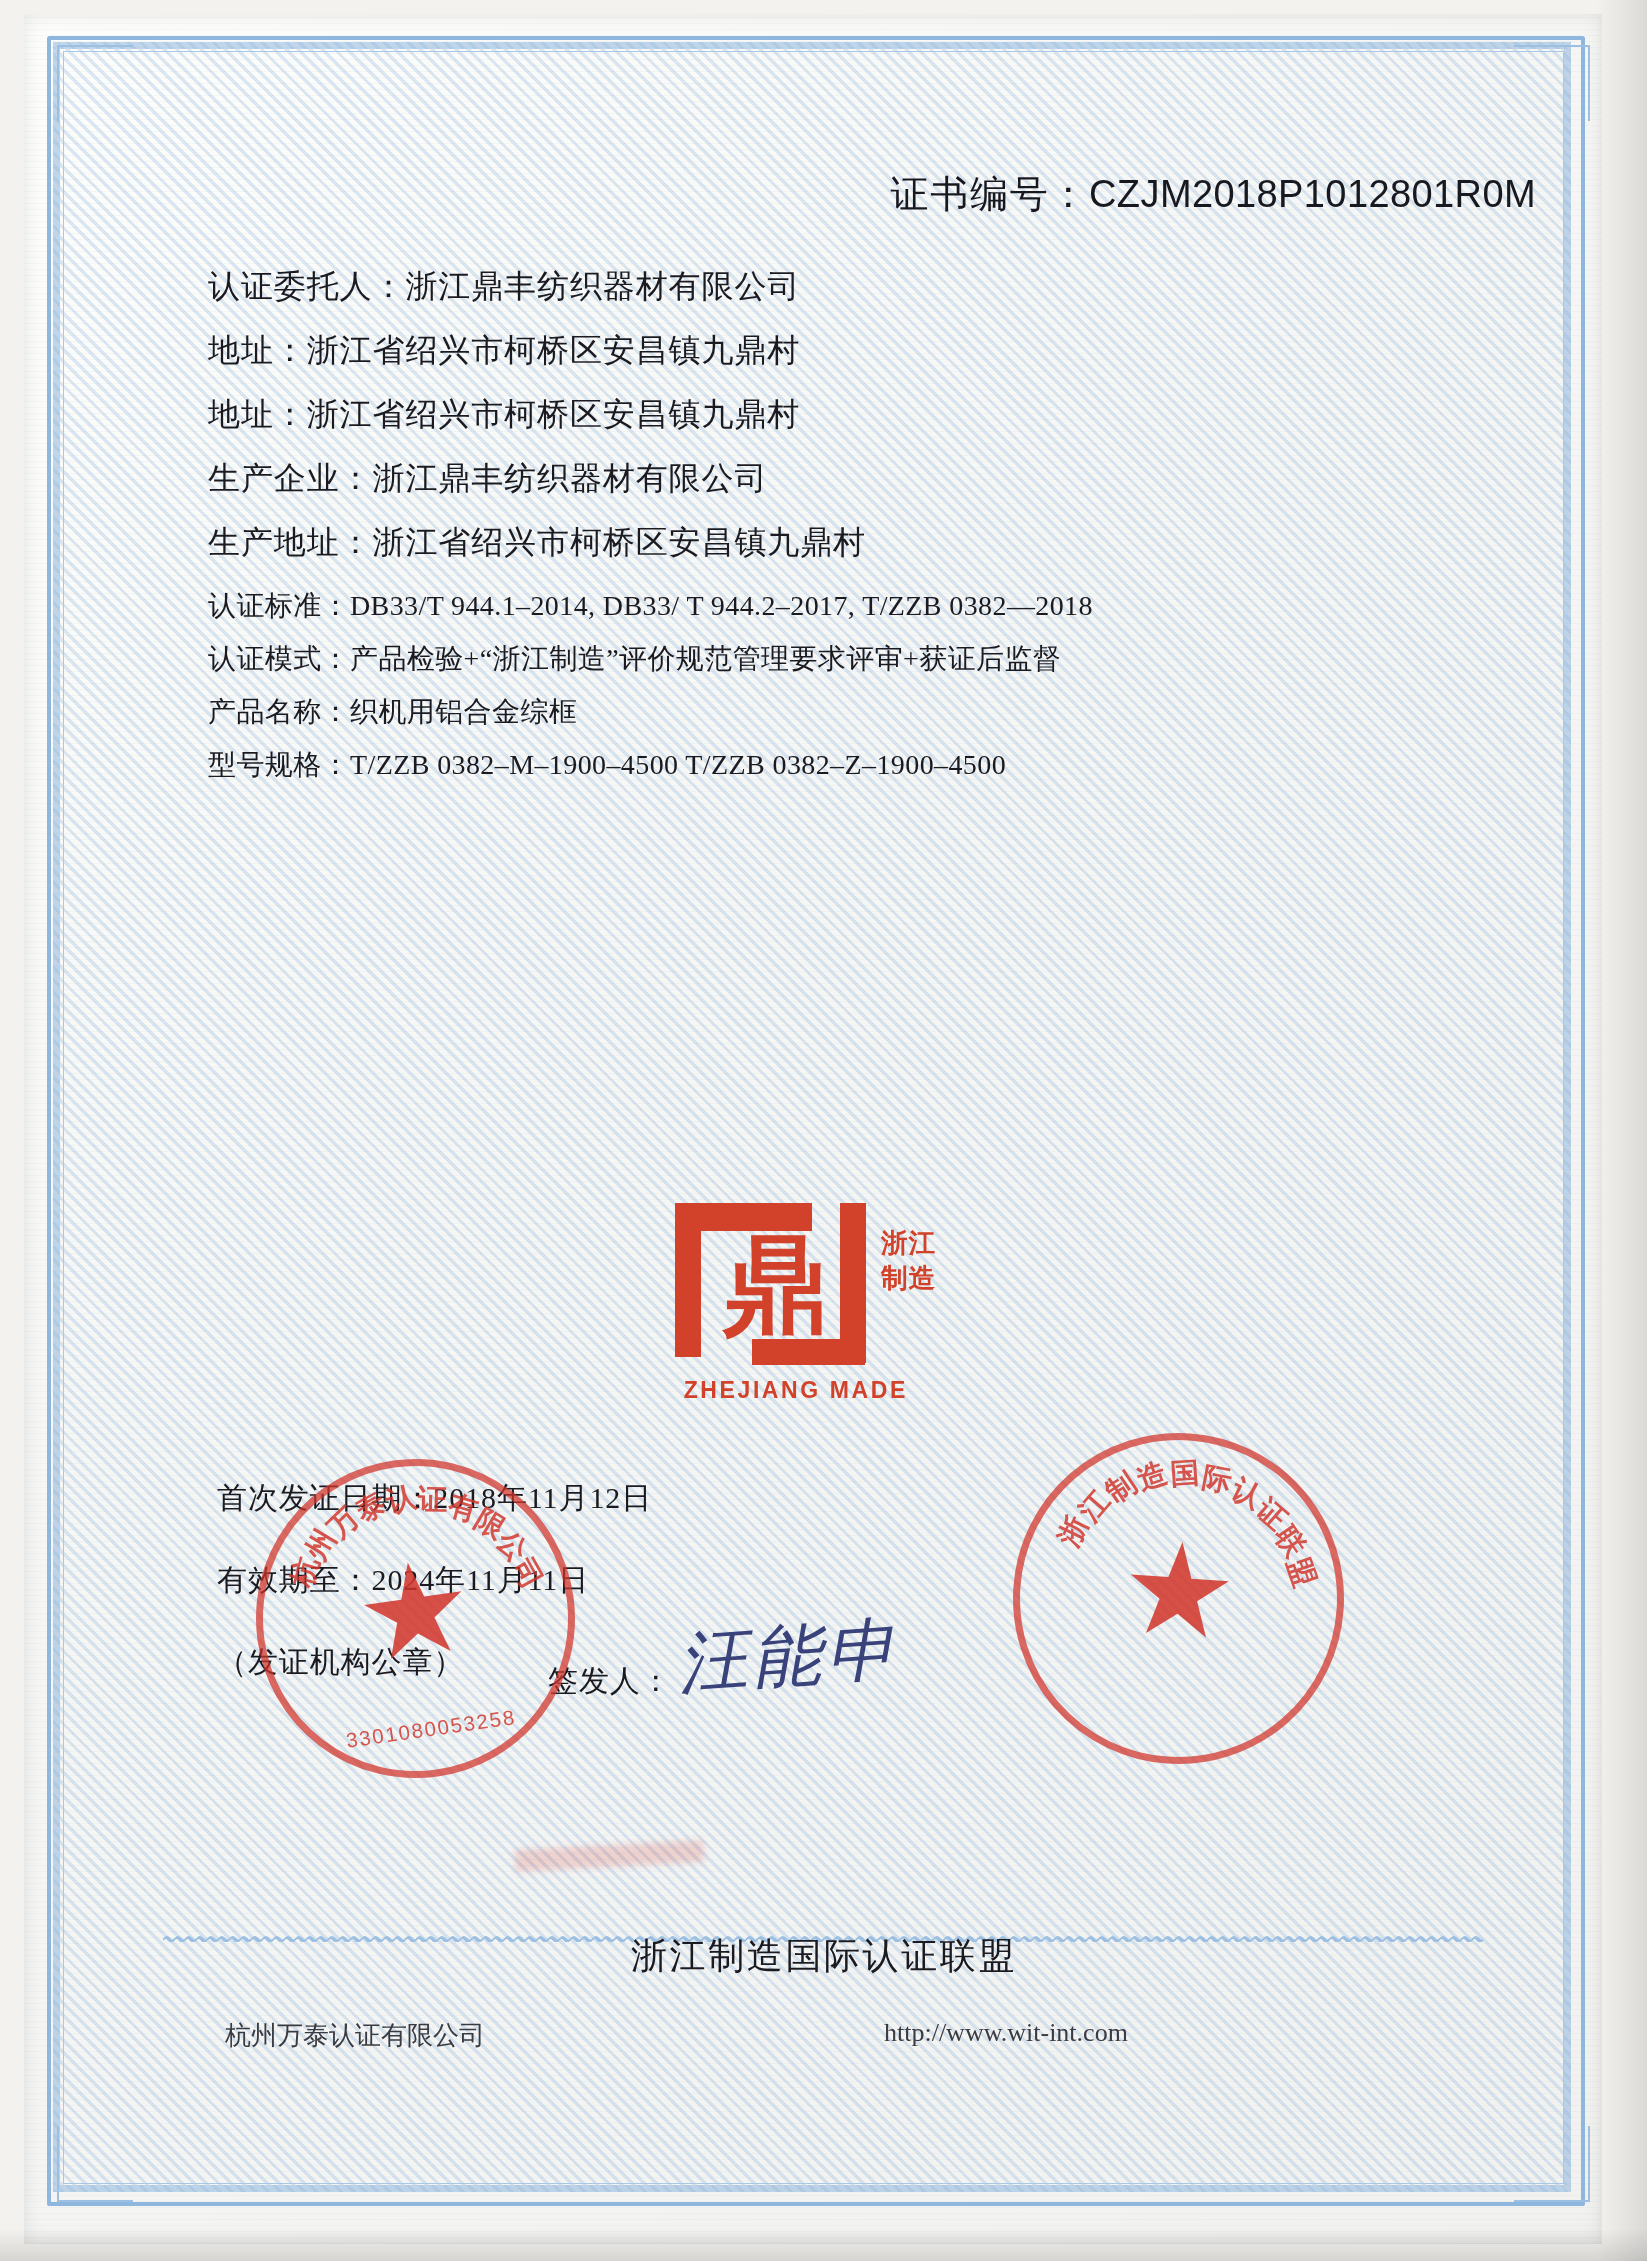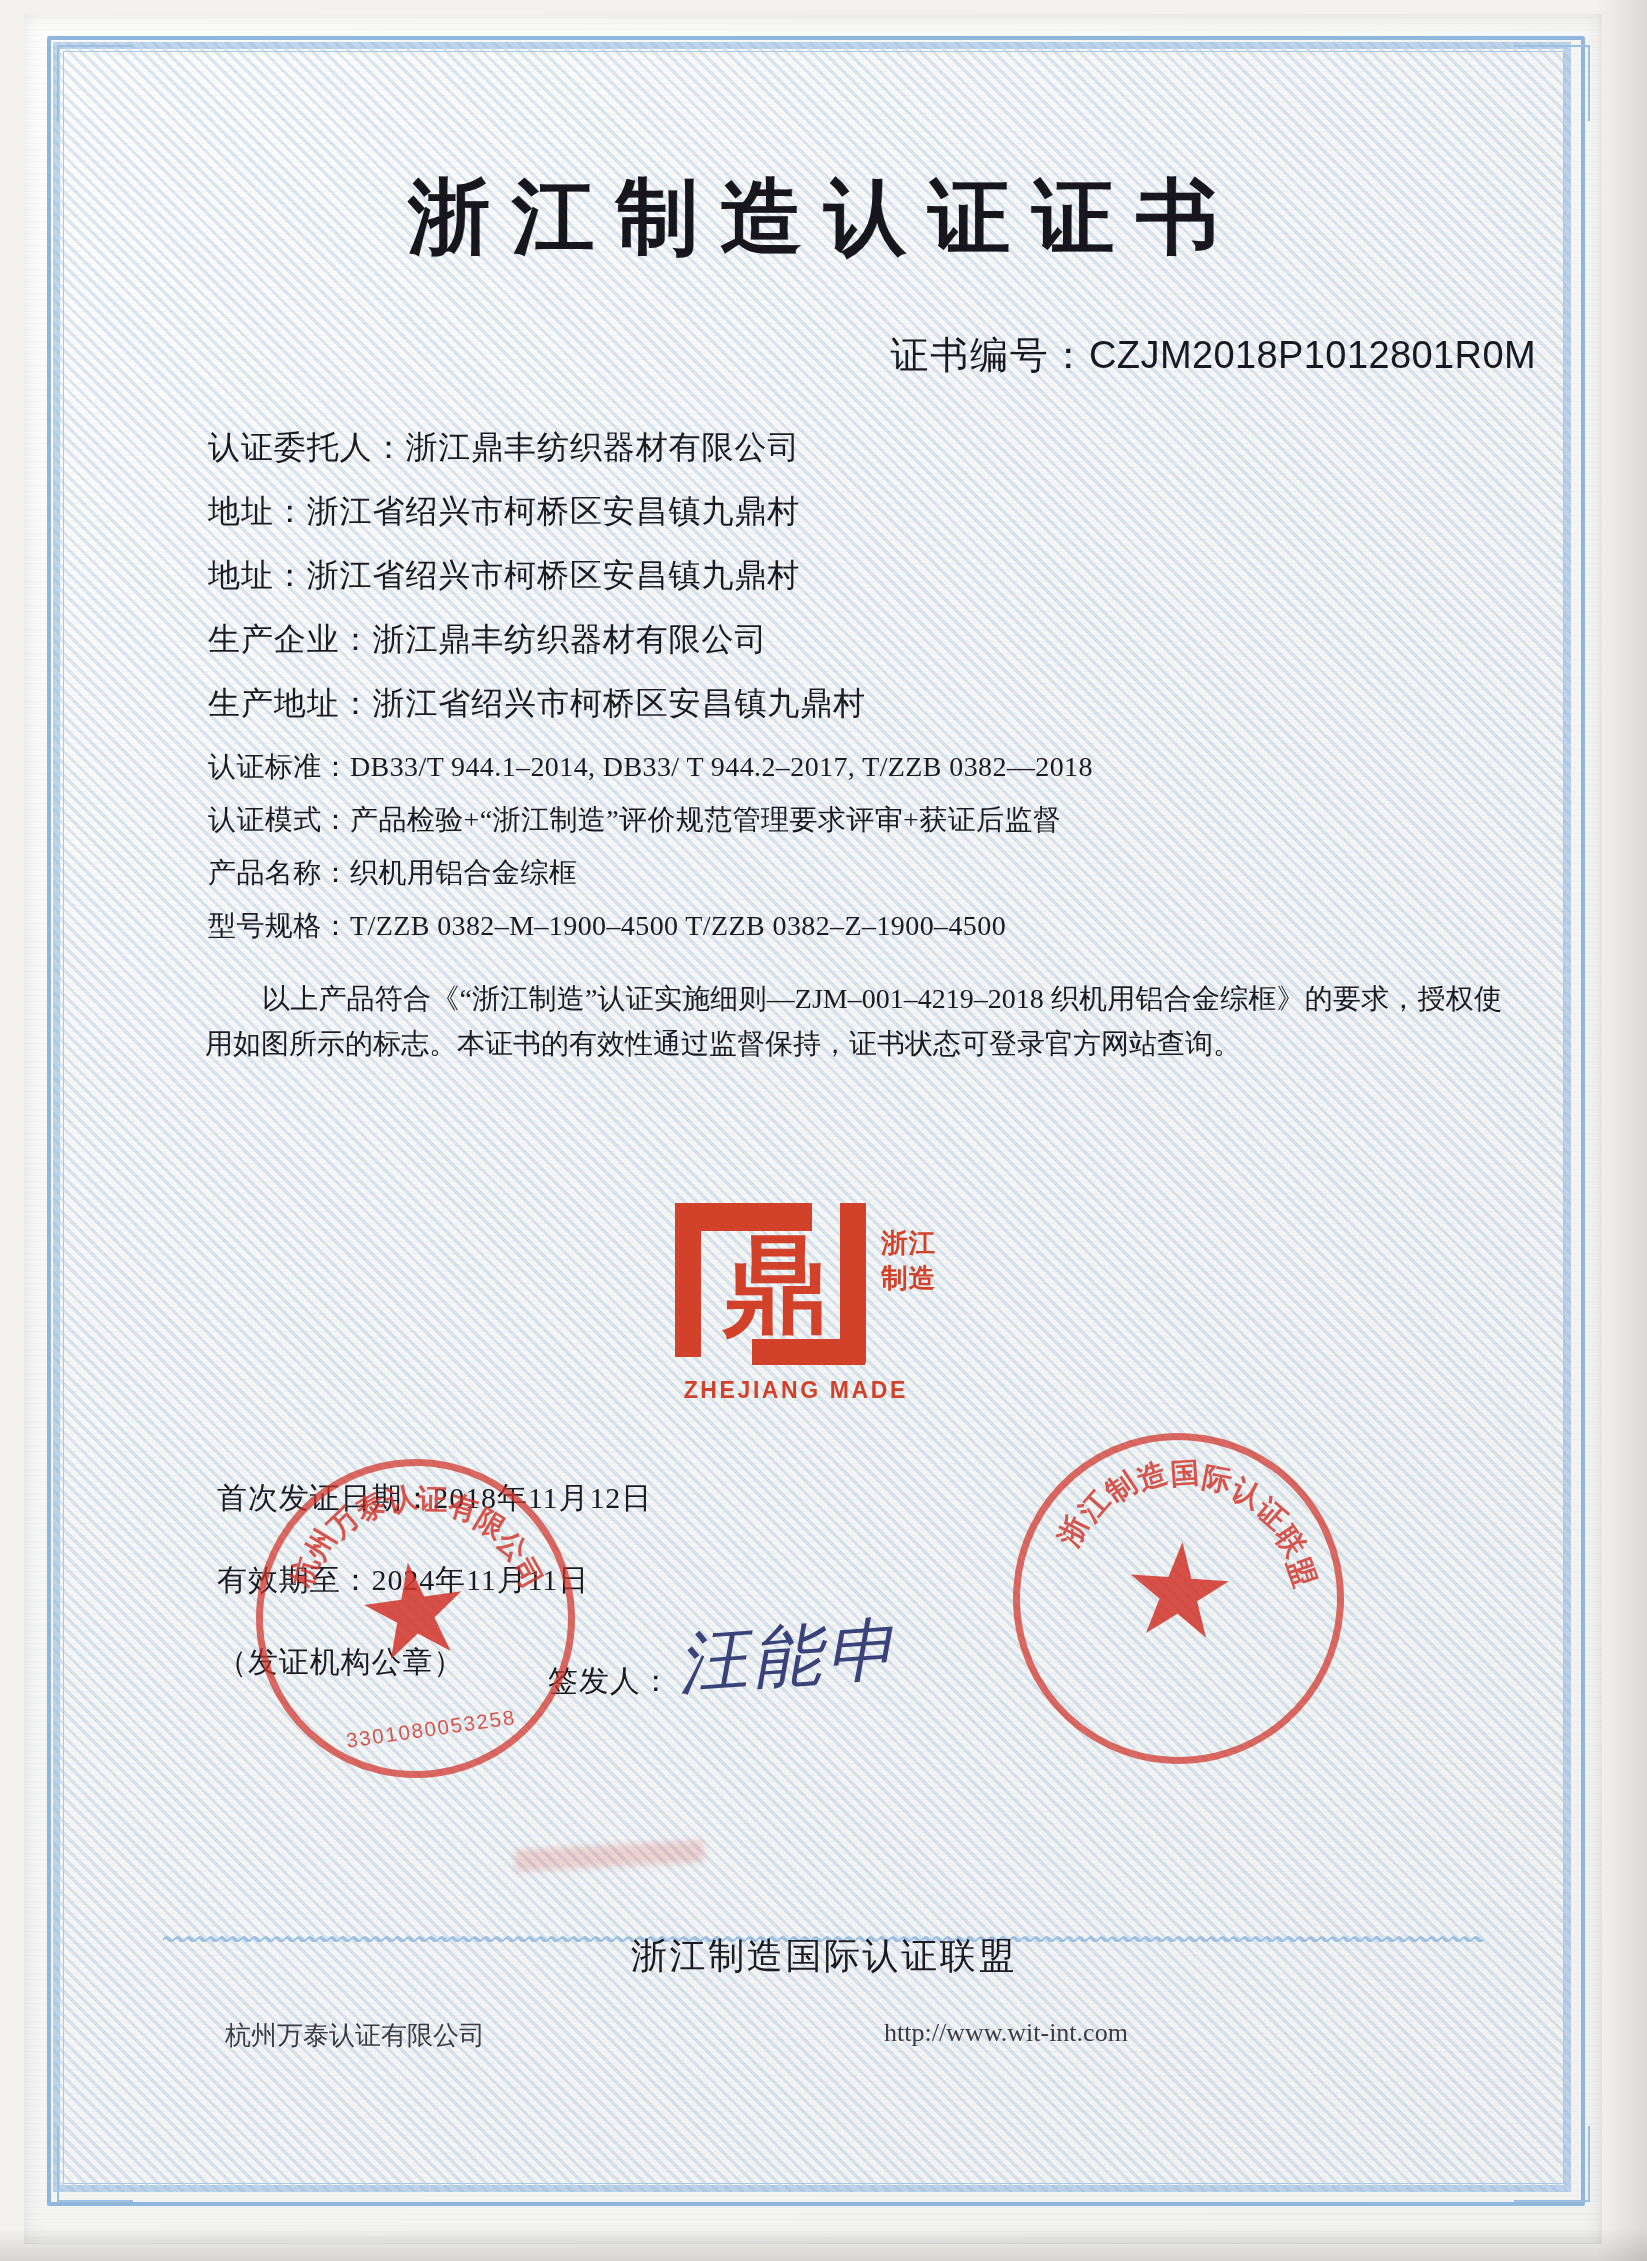--- a/index.html
+++ b/index.html
@@ -401,21 +401,20 @@
   <div class="border-band"></div>
   <div class="border-outer"></div>
   <div class="border-inner"></div>
   <div class="corner tl"></div>
   <div class="corner tr"></div>
   <div class="corner bl"></div>
   <div class="corner br"></div>
 
   <div class="content">
 
-    <div class="cert-title">浙江制造认证证书</div>
 
     <div class="cert-number">
       <span class="label">证书编号：</span><span class="value">CZJM2018P1012801R0M</span>
     </div>
 
     <div class="party-block">
       <div class="party-row">
         <span>认证委托人：</span><span>浙江鼎丰纺织器材有限公司</span>
       </div>
       <div class="party-row">
@@ -440,21 +439,20 @@
         <span>认证模式：</span><span>产品检验+“浙江制造”评价规范管理要求评审+获证后监督</span>
       </div>
       <div class="spec-row">
         <span>产品名称：</span><span>织机用铝合金综框</span>
       </div>
       <div class="spec-row">
         <span>型号规格：</span><span class="mono-ish">T/ZZB 0382–M–1900–4500  T/ZZB 0382–Z–1900–4500</span>
       </div>
     </div>
 
-    <div class="statement">以上产品符合《“浙江制造”认证实施细则—ZJM–001–4219–2018 织机用铝合金综框》的要求，授权使用如图所示的标志。本证书的有效性通过监督保持，证书状态可登录官方网站查询。</div>
 
     <div class="logo-wrap">
       <div class="logo-mark">
         <div class="logo-frame-a"></div>
         <div class="logo-frame-b"></div>
         <div class="logo-frame-c"></div>
         <div class="logo-frame-d"></div>
         <div class="logo-glyph">鼎</div>
       </div>
       <div class="logo-cn">浙江制造</div>

